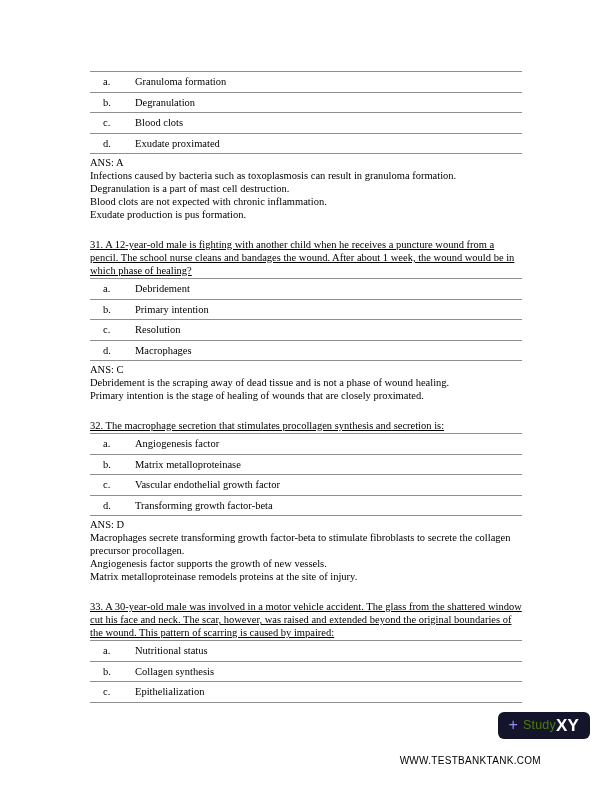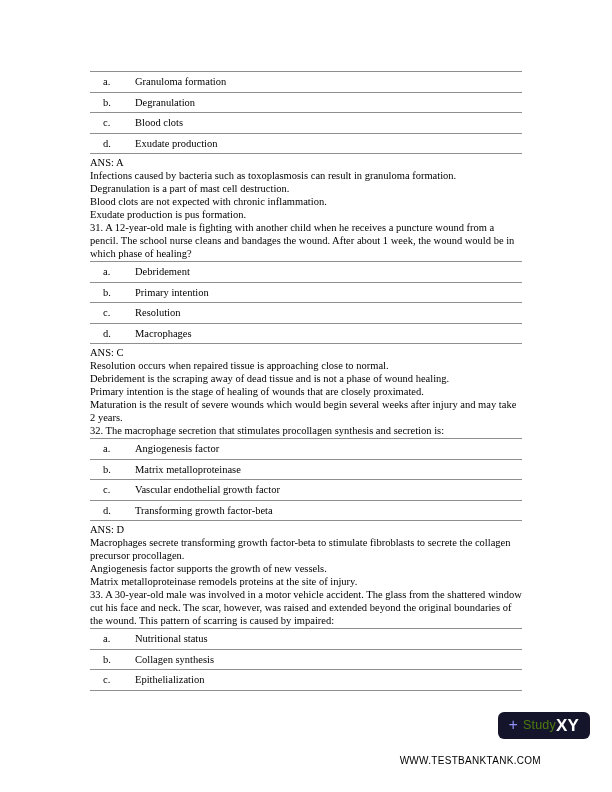--- a/index.html
+++ b/index.html
@@ -31,21 +31,21 @@
     border-top: 1px solid #8f8f8f;
     padding: 3px 0 3.5px 0;
     vertical-align: top;
   }
   table.options td.letter {
     width: 45px;
     padding-left: 13px;
   }
   .ans { margin: 1px 0 0 0; }
   .line { margin: 0; }
-  p.stem { margin: 0 0 1px 0; }
+  p.stem { margin: 17px 0 1px 0; text-decoration: underline; }
   .brand {
     position: absolute;
     right: 22px;
     top: 712px;
     height: 27px;
     background: #14142b;
     border-radius: 6px;
     display: flex;
     align-items: center;
     padding: 0 11px;
@@ -87,21 +87,21 @@
         <tr>
           <td class="letter">b.</td>
           <td class="opt">Degranulation</td>
         </tr>
         <tr>
           <td class="letter">c.</td>
           <td class="opt">Blood clots</td>
         </tr>
         <tr>
           <td class="letter">d.</td>
-          <td class="opt">Exudate production</td>
+          <td class="opt">Exudate proximated</td>
         </tr>
       </tbody>
     </table>
     <div class="ans">ANS: A</div>
     <div class="line">Infections caused by bacteria such as toxoplasmosis can result in granuloma formation.</div>
     <div class="line">Degranulation is a part of mast cell destruction.</div>
     <div class="line">Blood clots are not expected with chronic inflammation.</div>
     <div class="line">Exudate production is pus formation.</div>
 
     <p class="stem">31. A 12-year-old male is fighting with another child when he receives a puncture wound from a pencil. The school nurse cleans and bandages the wound. After about 1 week, the wound would be in which phase of healing?</p>
@@ -119,24 +119,22 @@
           <td class="letter">c.</td>
           <td class="opt">Resolution</td>
         </tr>
         <tr>
           <td class="letter">d.</td>
           <td class="opt">Macrophages</td>
         </tr>
       </tbody>
     </table>
     <div class="ans">ANS: C</div>
-    <div class="line">Resolution occurs when repaired tissue is approaching close to normal.</div>
     <div class="line">Debridement is the scraping away of dead tissue and is not a phase of wound healing.</div>
     <div class="line">Primary intention is the stage of healing of wounds that are closely proximated.</div>
-    <div class="line">Maturation is the result of severe wounds which would begin several weeks after injury and may take 2 years.</div>
 
     <p class="stem">32. The macrophage secretion that stimulates procollagen synthesis and secretion is:</p>
     <table class="options">
       <tbody>
         <tr>
           <td class="letter">a.</td>
           <td class="opt">Angiogenesis factor</td>
         </tr>
         <tr>
           <td class="letter">b.</td>

